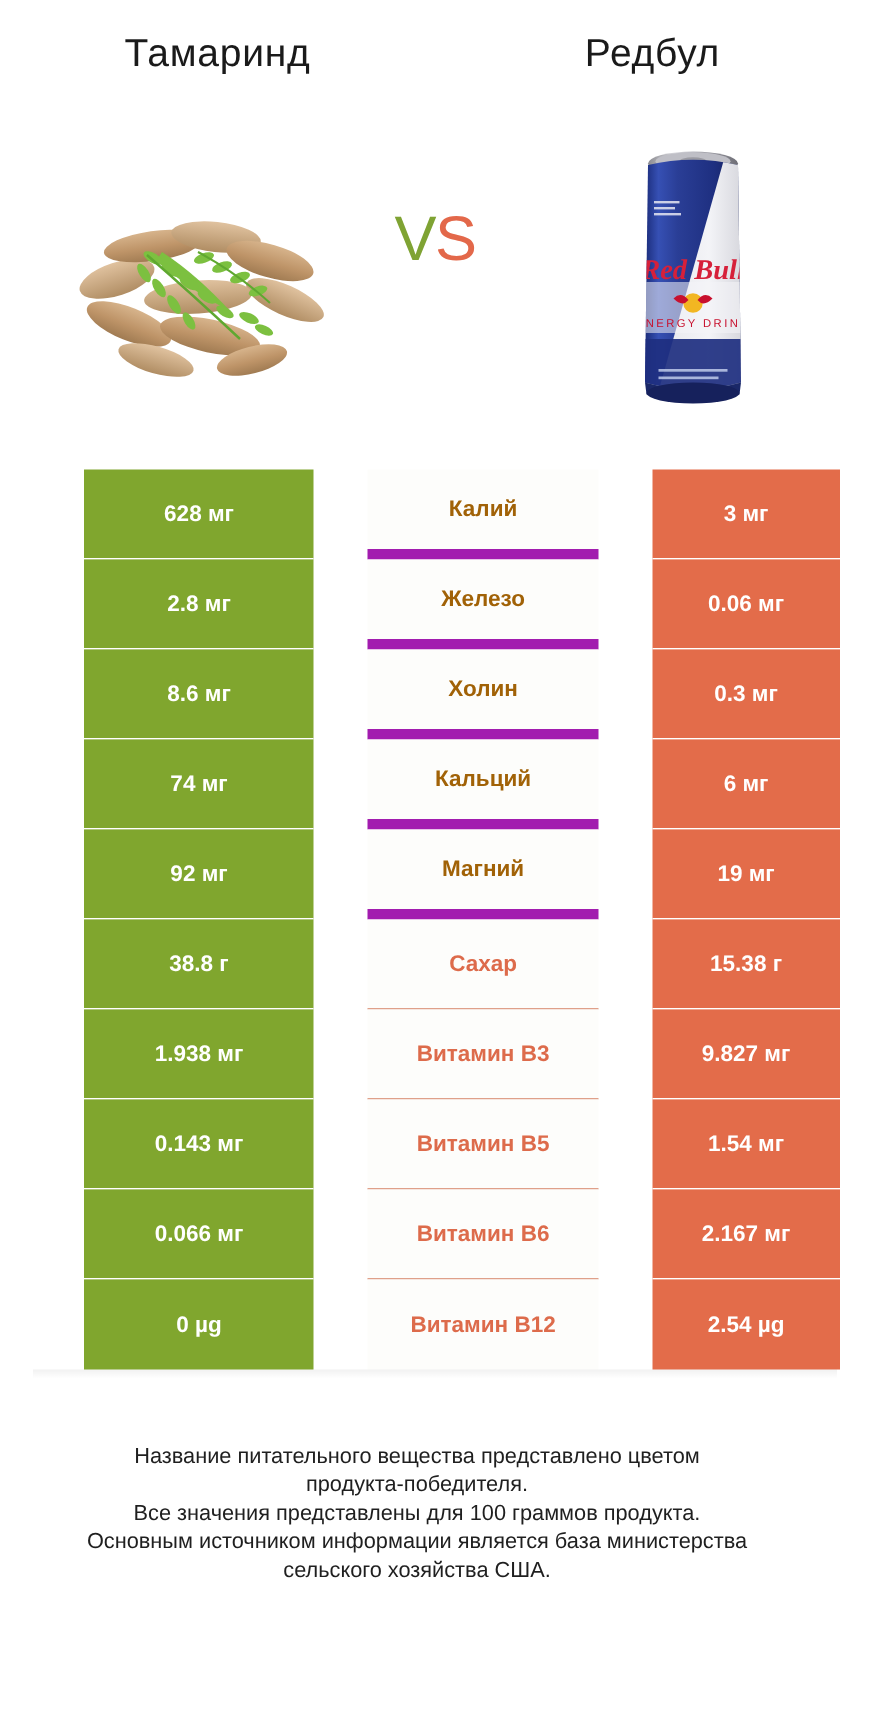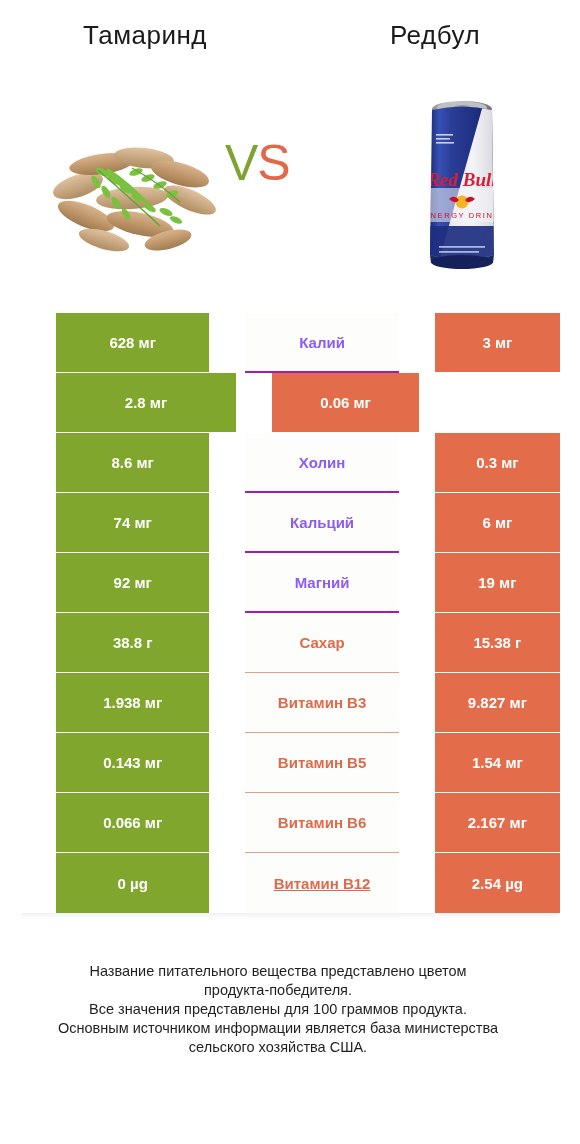--- a/index.html
+++ b/index.html
@@ -38,21 +38,22 @@
     white-space: nowrap;
   }
   .title.left  { left: 0;   width: 290px; }
   .title.right { left: 290px; width: 290px; }
 
   .vs {
     position: absolute;
     left: 225px;
     top: 138px;
     width: 130px;
-    font-size: 50px;
+    text-align: center;
+    font-size: 42px;
     font-weight: 300;
     line-height: 1;
     letter-spacing: -1px;
   }
   .vs .v { color: #7FA333; }
   .vs .s { color: #E3684A; }
 
   
   .product-art {
     position: absolute;
@@ -101,26 +102,26 @@
   }
 
   .cell-right {
     width: 147px;
     background: #E36C4A;
     color: #ffffff;
     border-bottom: 1px solid #ffffff;
   }
 
   
-  .row.win-left  .cell-mid { color: #8b5cf6; border-bottom: 2px solid #a21caf; }
+  .row.win-left  .cell-mid { color: #a16207; border-bottom: 7px solid #a21caf; }
   .row.win-right .cell-mid { color: #DD6B4B; border-bottom: 1px solid #DFA08A; }
 
   .row:last-child .cell-left,
   .row:last-child .cell-right { border-bottom: none; }
-  .row:last-child .cell-mid   { border-bottom: none; text-decoration: underline; }
+  .row:last-child .cell-mid   { border-bottom: none; }
 
   
   .table-shadow {
     position: absolute;
     left: 22px;
     top: 913px;
     width: 536px;
     height: 6px;
     background: linear-gradient(to bottom, rgba(0,0,0,0.055), rgba(0,0,0,0));
   }
@@ -271,20 +272,21 @@
   </div>
 
   <div class="table" id="table">
       <div class="row win-left">
         <div class="cell cell-left">628 мг</div>
         <div class="cell cell-mid">Калий</div>
         <div class="cell cell-right">3 мг</div>
       </div>
       <div class="row win-left">
         <div class="cell cell-left">2.8 мг</div>
+        <div class="cell cell-mid">Железо</div>
         <div class="cell cell-right">0.06 мг</div>
       </div>
       <div class="row win-left">
         <div class="cell cell-left">8.6 мг</div>
         <div class="cell cell-mid">Холин</div>
         <div class="cell cell-right">0.3 мг</div>
       </div>
       <div class="row win-left">
         <div class="cell cell-left">74 мг</div>
         <div class="cell cell-mid">Кальций</div>

